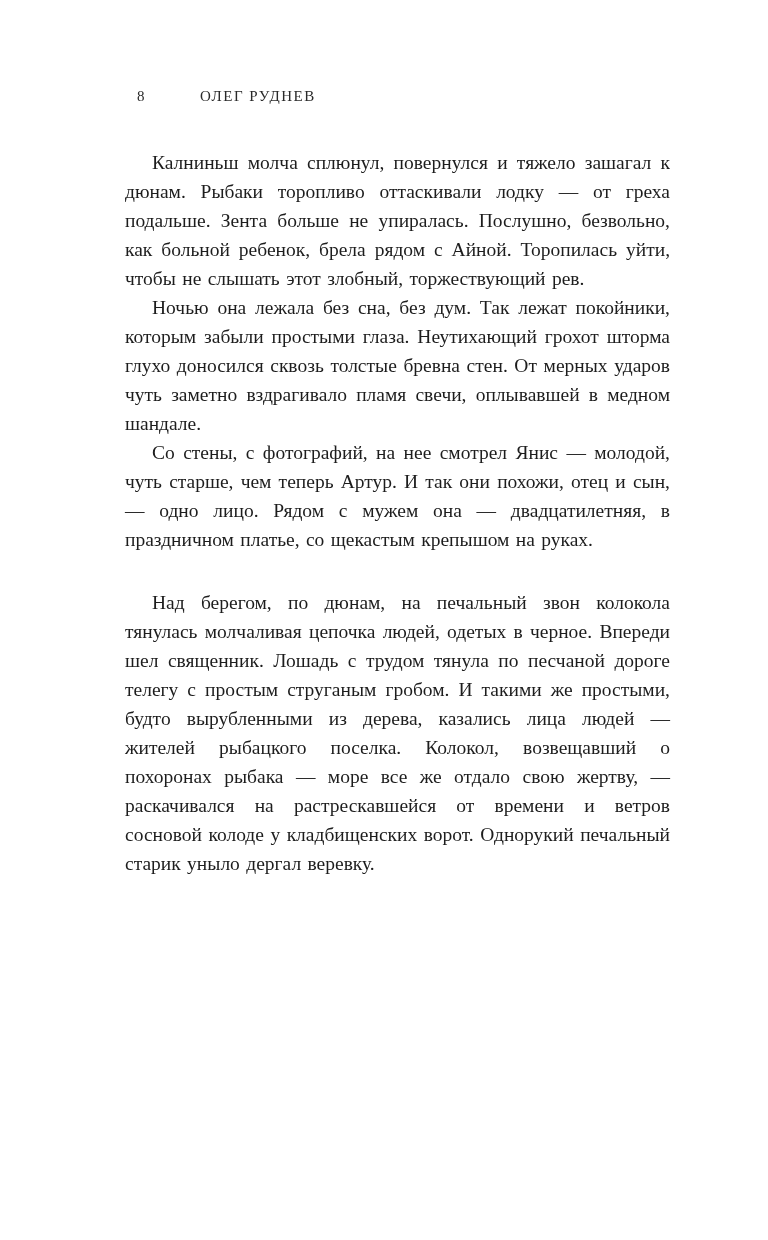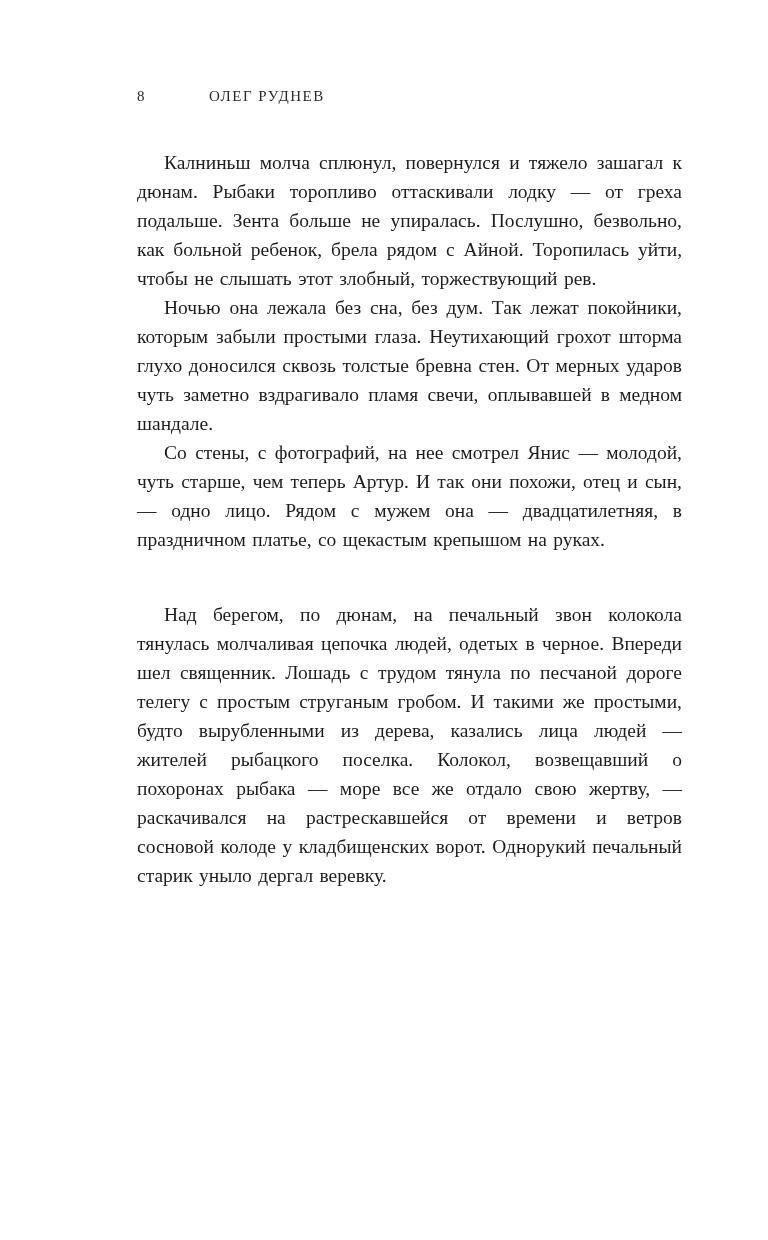--- a/index.html
+++ b/index.html
@@ -27,38 +27,37 @@
     letter-spacing: 1.5px;
     color: #2a2a2a;
   }
   .running-head .page-number {
     display: inline-block;
     width: 63px;
     letter-spacing: 0;
   }
   .running-head .author {
     text-transform: uppercase;
-    margin-left: 9px;
   }
   .text-block {
     position: absolute;
     top: 148px;
-    left: 137px;
+    left: 125px;
     width: 545px;
     font-size: 19.5px;
     line-height: 29px;
     text-align: justify;
   }
   .para {
     margin: 0;
     text-indent: 27px;
     word-spacing: 1.5px;
   }
   .para.section-start {
-    margin-top: 46px;
+    margin-top: 34px;
   }
 </style>
 </head>
 <body>
 
 <div class="page">
 
   <header class="running-head">
     <span class="page-number">8</span>
     <span class="author">ОЛЕГ РУДНЕВ</span>

